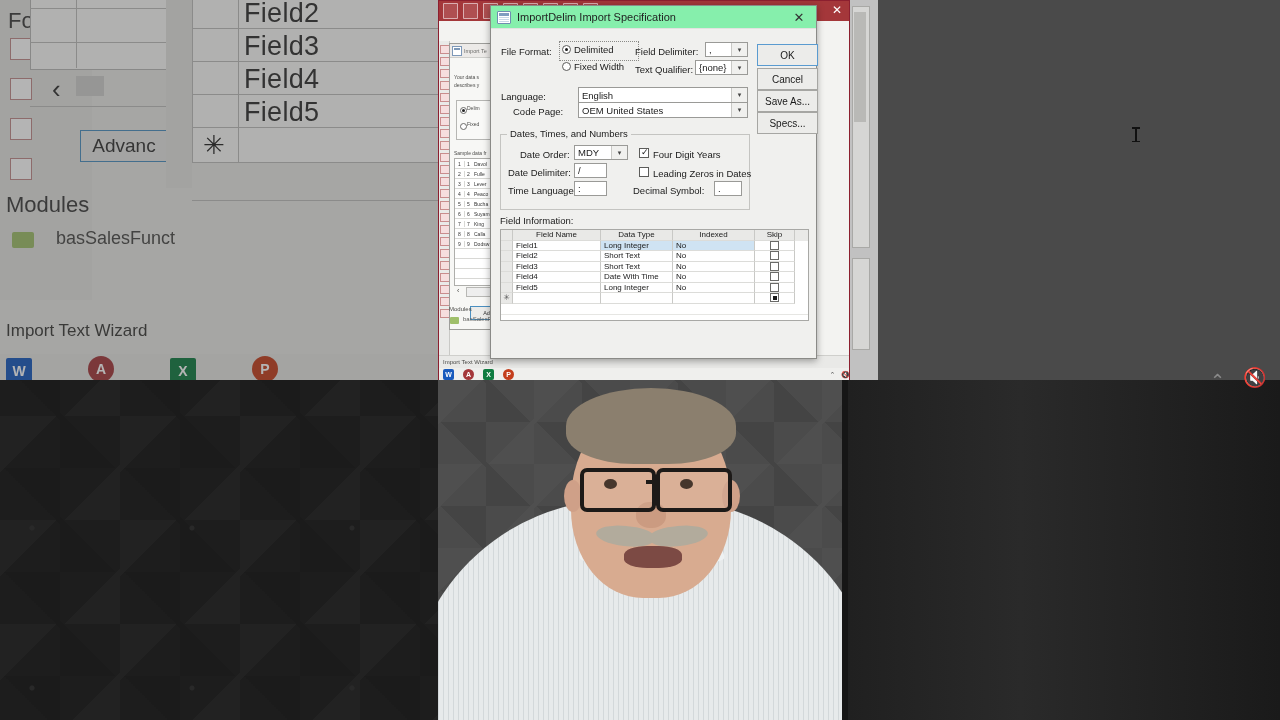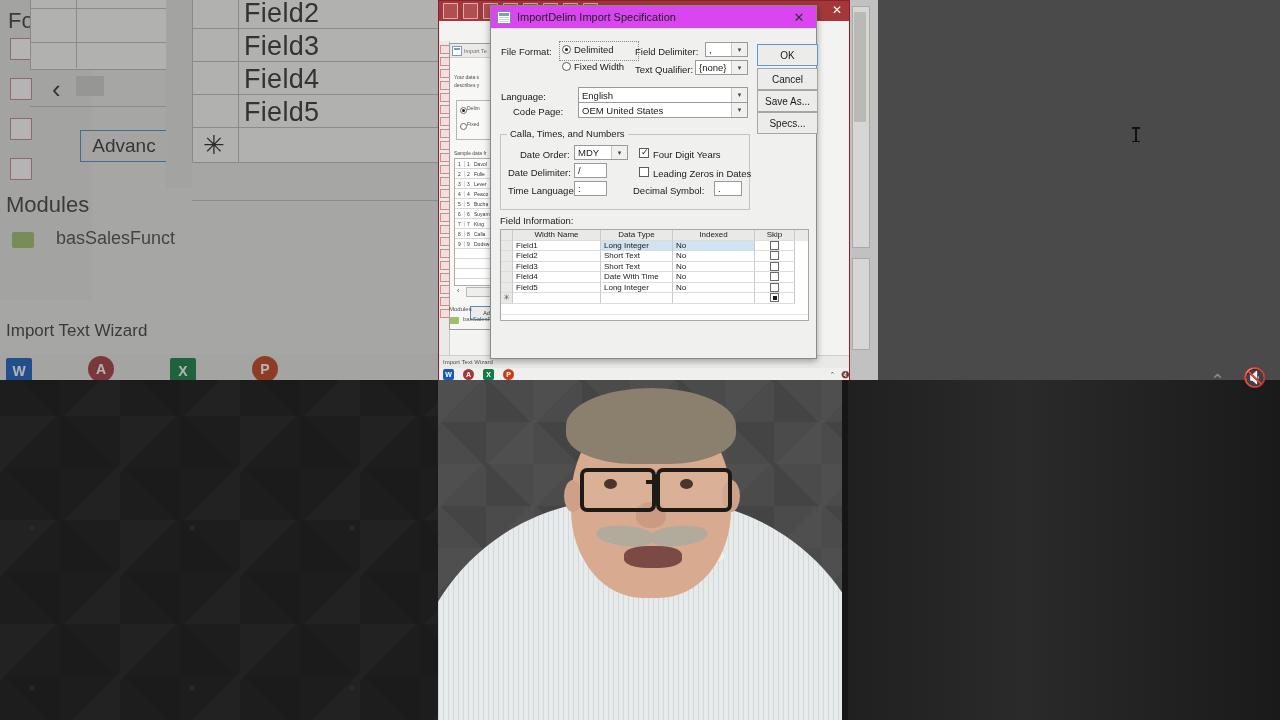--- a/index.html
+++ b/index.html
@@ -90,21 +90,21 @@
   .app-taskbar{position:absolute;left:0;bottom:0;width:410px;height:13px;background:#efefed;
                display:flex;align-items:center;gap:9px;padding-left:4px;}
   .app-taskbar .ti{width:11px;height:11px;border-radius:2px;color:#fff;font-size:7px;font-weight:bold;
                    display:flex;align-items:center;justify-content:center;}
   .app-taskbar .ctrl{position:absolute;right:3px;display:flex;gap:6px;align-items:center;
                      color:#555;font-size:7px;}
 
   
   .dlg{position:absolute;left:490px;top:5px;width:325px;height:352px;background:#f0f0ee;
        border:1px solid #8a8a87;box-shadow:0 2px 7px rgba(0,0,0,.35);}
-  .dlg-tb{position:absolute;left:0;top:0;width:325px;height:22px;background:#d946ef;
+  .dlg-tb{position:absolute;left:0;top:0;width:325px;height:22px;background:#86efac;
           border-bottom:1px solid #e2e2e0;display:flex;align-items:center;}
   .dlg-ico{width:12px;height:11px;margin-left:6px;background:#fff;border:1px solid #6f8db0;
            position:relative;border-radius:1px;flex:0 0 auto;}
   .dlg-ico::before{content:"";position:absolute;left:1px;top:1px;right:1px;height:3px;background:#7f9dc0;}
   .dlg-ico::after{content:"";position:absolute;left:1px;top:5px;right:1px;bottom:1px;
                   background:repeating-linear-gradient(to bottom,#c7d6e6 0 1px,#fff 1px 2px);}
   .dlg-title{margin-left:6px;font-size:11px;color:#1f1f1f;}
   .dlg-x{position:absolute;right:0;top:0;width:34px;height:22px;display:flex;
          align-items:center;justify-content:center;color:#333;font-size:13px;}
   .dlg-body{position:absolute;left:0;top:22px;width:376px;height:330px;}
@@ -438,21 +438,21 @@
         </div>
 
         <span class="lbl" style="left:10px;top:78px;margin-left:12px;">Code Page:</span>
         <div class="combo" style="left:87px;top:74px;width:170px;height:16px;">
           <span class="val">OEM United States</span>
           <span class="arr">▾</span>
         </div>
         <div class="cursor"></div>
 
         <div class="gbox" style="left:9px;top:106px;width:248px;height:74px;"></div>
-        <span class="gbox-cap" style="left:16px;top:100px;">Calla, Times, and Numbers</span>
+        <span class="gbox-cap" style="left:16px;top:100px;">Dates, Times, and Numbers</span>
 
         <span class="lbl" style="left:17px;top:121px;padding-left:12px;">Date Order:</span>
         <div class="combo" style="left:83px;top:117px;width:54px;height:15px;">
           <span class="val">MDY</span>
           <span class="arr">▾</span>
         </div>
 
         <span class="lbl" style="left:17px;top:139px;">Date Delimiter:</span>
         <div class="tbx" style="left:83px;top:135px;width:33px;height:15px;">/</div>
 
@@ -466,21 +466,21 @@
         <span class="lbl" style="left:162px;top:140px;">Leading Zeros in Dates</span>
 
         <span class="lbl" style="left:142px;top:157px;">Decimal Symbol:</span>
         <div class="tbx" style="left:223px;top:153px;width:28px;height:15px;">.</div>
 
         <span class="lbl" style="left:9px;top:187px;">Field Information:</span>
 
         <div class="grid">
           <div class="grow ghead">
             <div class="gsel"></div>
-            <div class="gcell c-name">Width Name</div>
+            <div class="gcell c-name">Field Name</div>
             <div class="gcell c-type">Data Type</div>
             <div class="gcell c-idx">Indexed</div>
             <div class="gcell c-skip">Skip</div>
           </div>
 
           <div class="grow">
             <div class="gsel"></div>
             <div class="gcell c-name">Field1</div>
             <div class="gcell c-type sel-blue">Long Integer</div>
             <div class="gcell c-idx sel-blue">No</div>

